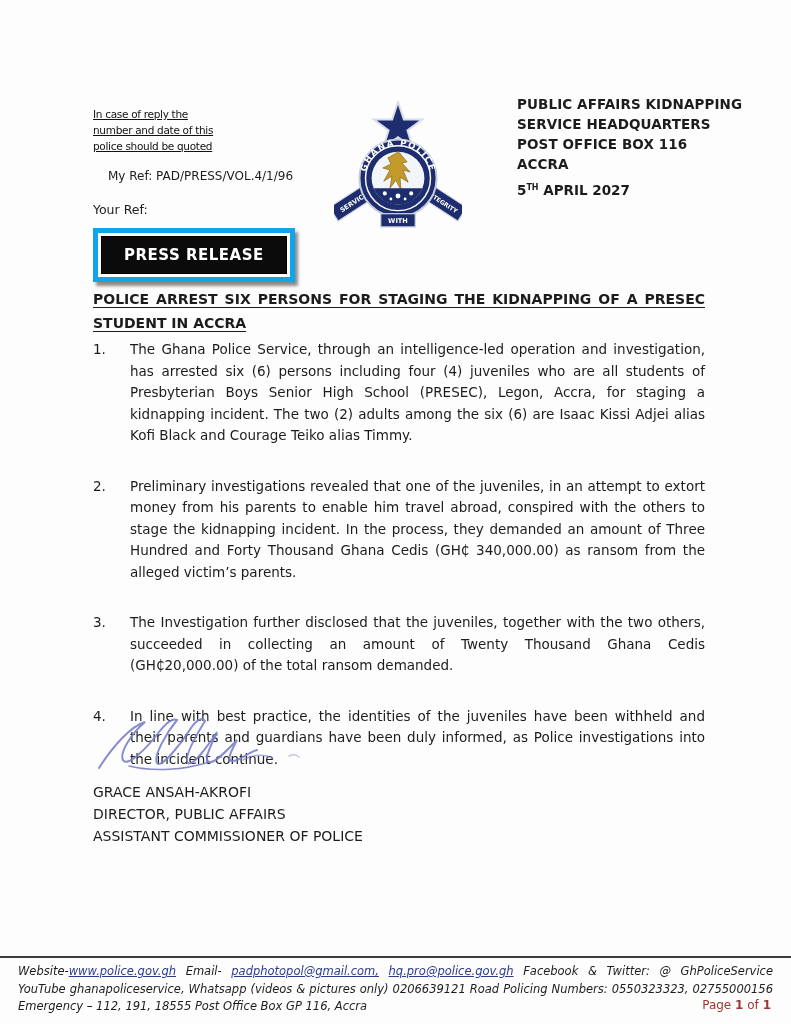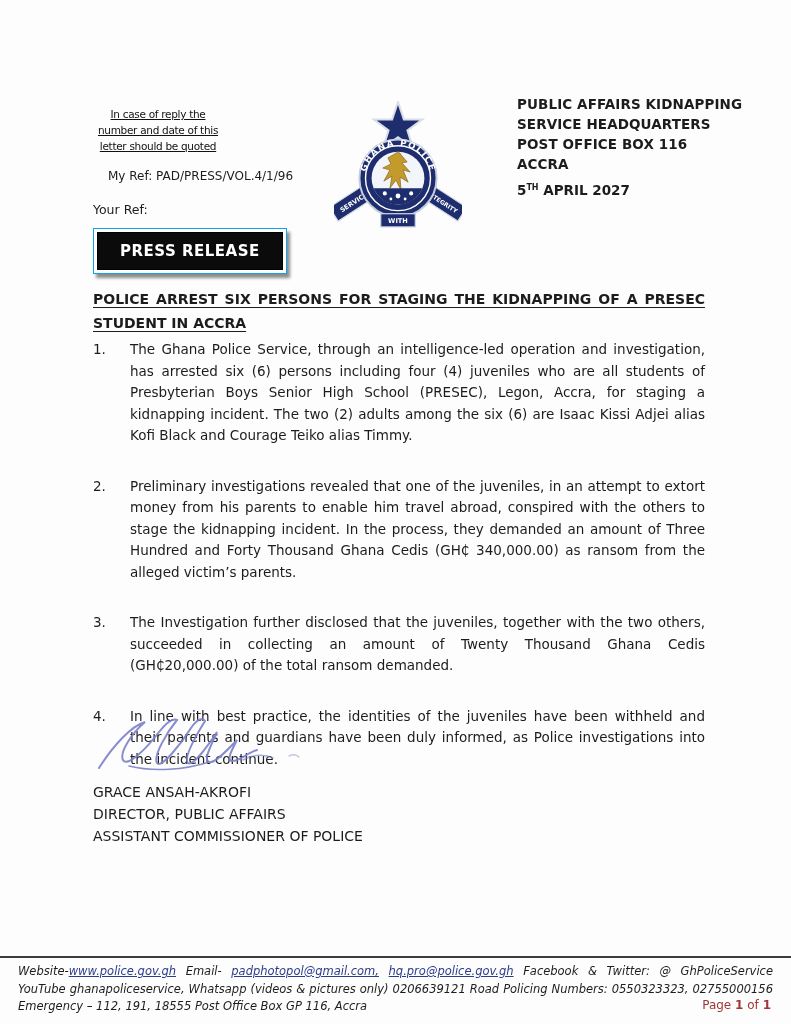--- a/index.html
+++ b/index.html
@@ -4,31 +4,31 @@
 <style>
   html,body{margin:0;padding:0;background:#e8e8e8;}
   .page{
     position:relative;width:791px;height:1024px;margin:0 auto;
     background:#fdfdfd;overflow:hidden;
     font-family:"DejaVu Sans","Liberation Sans",sans-serif;
     color:#1c1c1c;
   }
   
   .reply-note{position:absolute;left:93px;top:106px;width:130px;font-size:10.5px;line-height:16px;letter-spacing:-0.3px;color:#111;}
-  .reply-note div{text-decoration:underline;text-align:center;}
+  .reply-note div{text-decoration:underline;}
   .my-ref{position:absolute;left:108px;top:169px;font-size:12px;}
   .your-ref{position:absolute;left:93px;top:202px;font-size:12.5px;}
   .crest{position:absolute;left:334px;top:101px;width:128px;height:132px;}
   .hq-address{position:absolute;left:517px;top:94px;font-size:13.5px;font-weight:bold;line-height:20px;letter-spacing:0.1px;}
   .date-line{position:absolute;left:517px;top:182px;font-size:13.5px;font-weight:bold;}
   .date-line sup{font-size:8px;}
   
   .press-outer{
     position:absolute;left:93px;top:228px;display:inline-block;
-    background:#fff;padding:3px;border:1px solid #0ea5e9;
+    background:#fff;padding:3px;border:5px solid #0ea5e9;
     box-shadow:3px 4px 3px rgba(0,0,0,0.45);
   }
   .press-inner{
     background:#0b0b0b;color:#fff;font-weight:bold;font-size:15px;
     letter-spacing:0.5px;padding:9px 22px;border:1px solid #000;
   }
   
   .headline{
     position:absolute;left:93px;top:287px;width:612px;
     font-size:14px;font-weight:bold;line-height:24px;
@@ -56,21 +56,21 @@
   .page-label .pl-light{font-weight:normal;}
 </style>
 </head>
 <body>
 
 <div class="page">
 
   <div class="reply-note">
     <div>In case  of reply  the</div>
     <div>number and date of this</div>
-    <div>letter  should  be  quoted</div>
+    <div>police  should  be  quoted</div>
   </div>
   <div class="my-ref">My Ref: PAD/PRESS/VOL.4/1/96</div>
   <div class="your-ref">Your Ref:</div>
 
   <div class="crest">
     <svg viewBox="0 0 120 130" width="128" height="132">
 
       <path d="M60,1 L65.8,18.1 L83.8,18.3 L69.3,29 L74.7,46.2 L60,35.8 L45.3,46.2 L50.7,29 L36.2,18.3 L54.2,18.1 Z" fill="#1e2d6e" stroke="#d9deea" stroke-width="2"></path>
 
       <g transform="translate(16,99) rotate(-33)">

